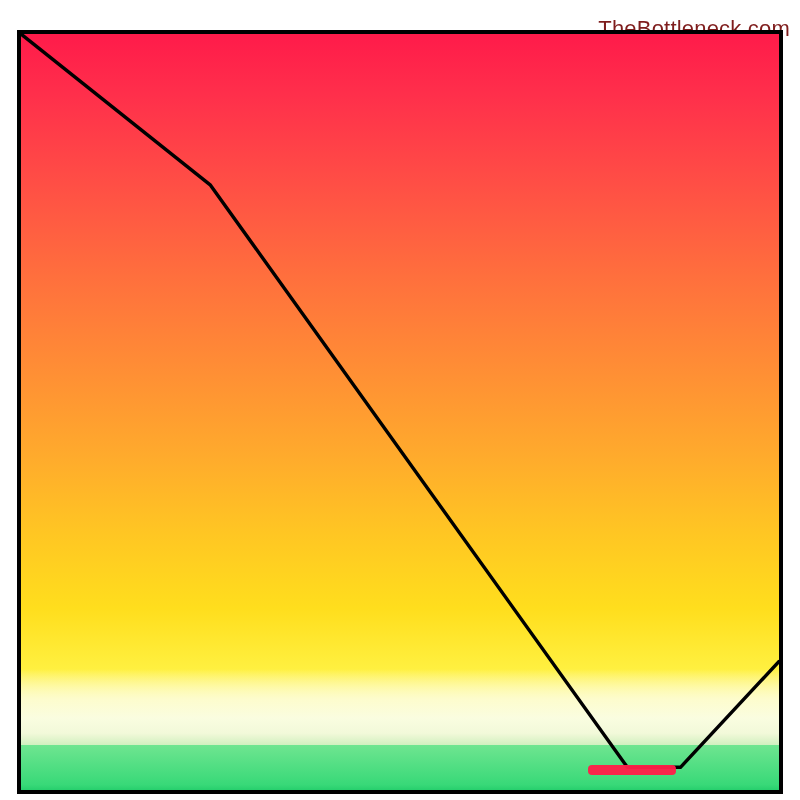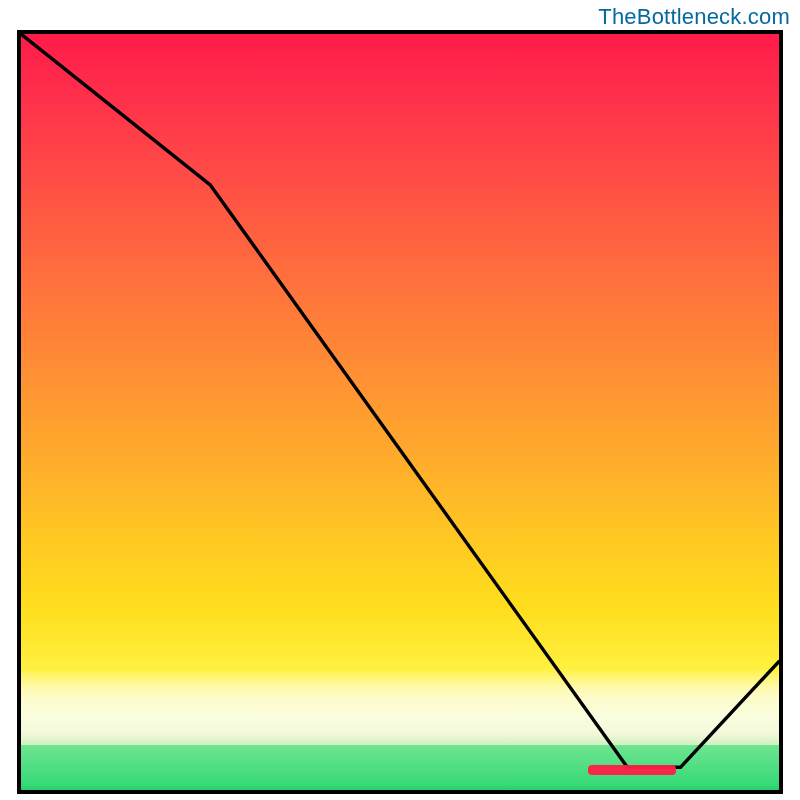--- a/index.html
+++ b/index.html
@@ -10,23 +10,23 @@
     background: #ffffff;
     font-family: Arial, Helvetica, sans-serif;
   }
   .wrap {
     position: relative;
     width: 800px;
     height: 800px;
   }
   .attribution {
     position: absolute;
-    top: 4px;
+    top: 16px;
     right: 10px;
-    color: #0369a1;
+    color: #7f1d1d;
     font-size: 22px;
     font-weight: 500;
     letter-spacing: 0.2px;
   }
   .chart {
     position: absolute;
     left: 17px;
     top: 30px;
     width: 766px;
     height: 764px;

